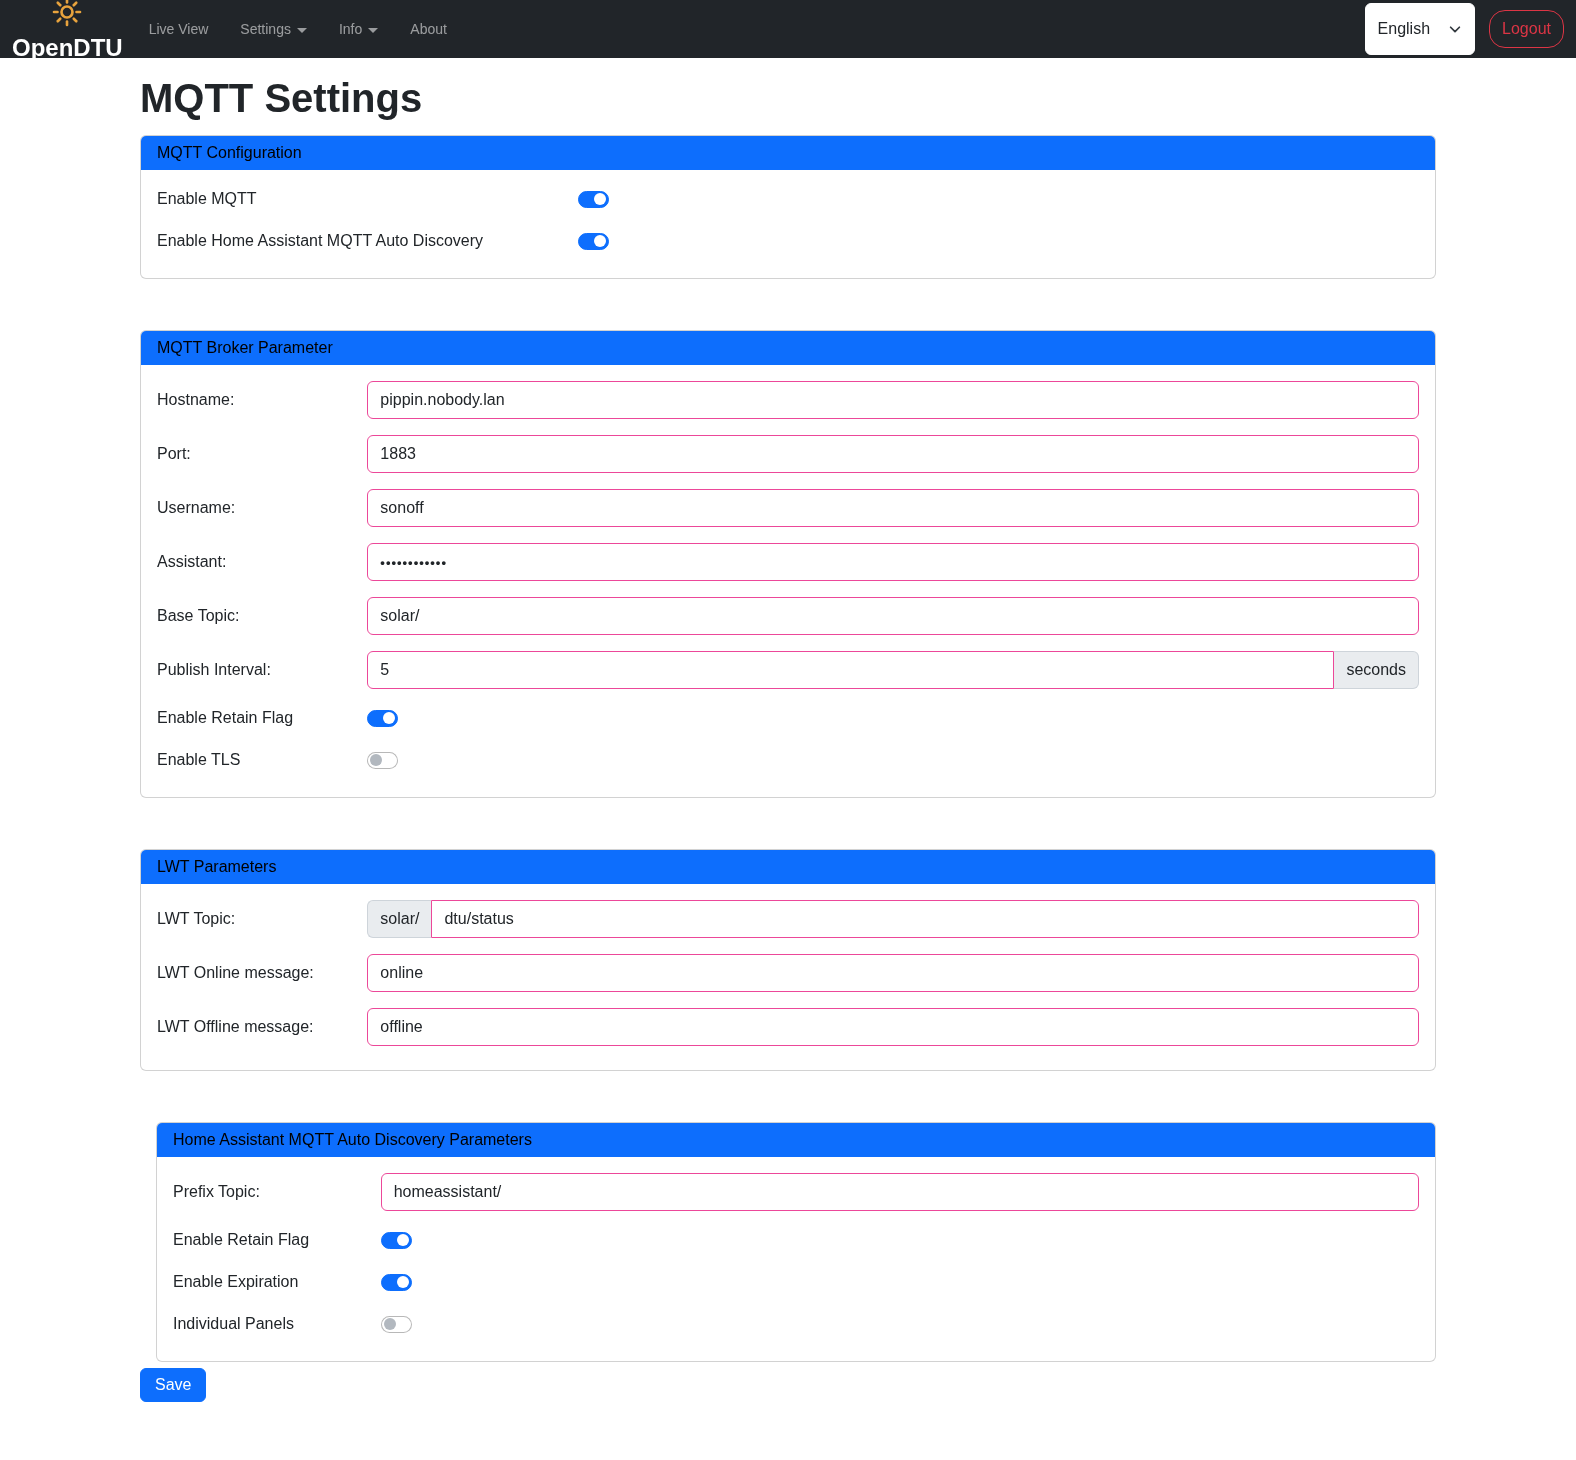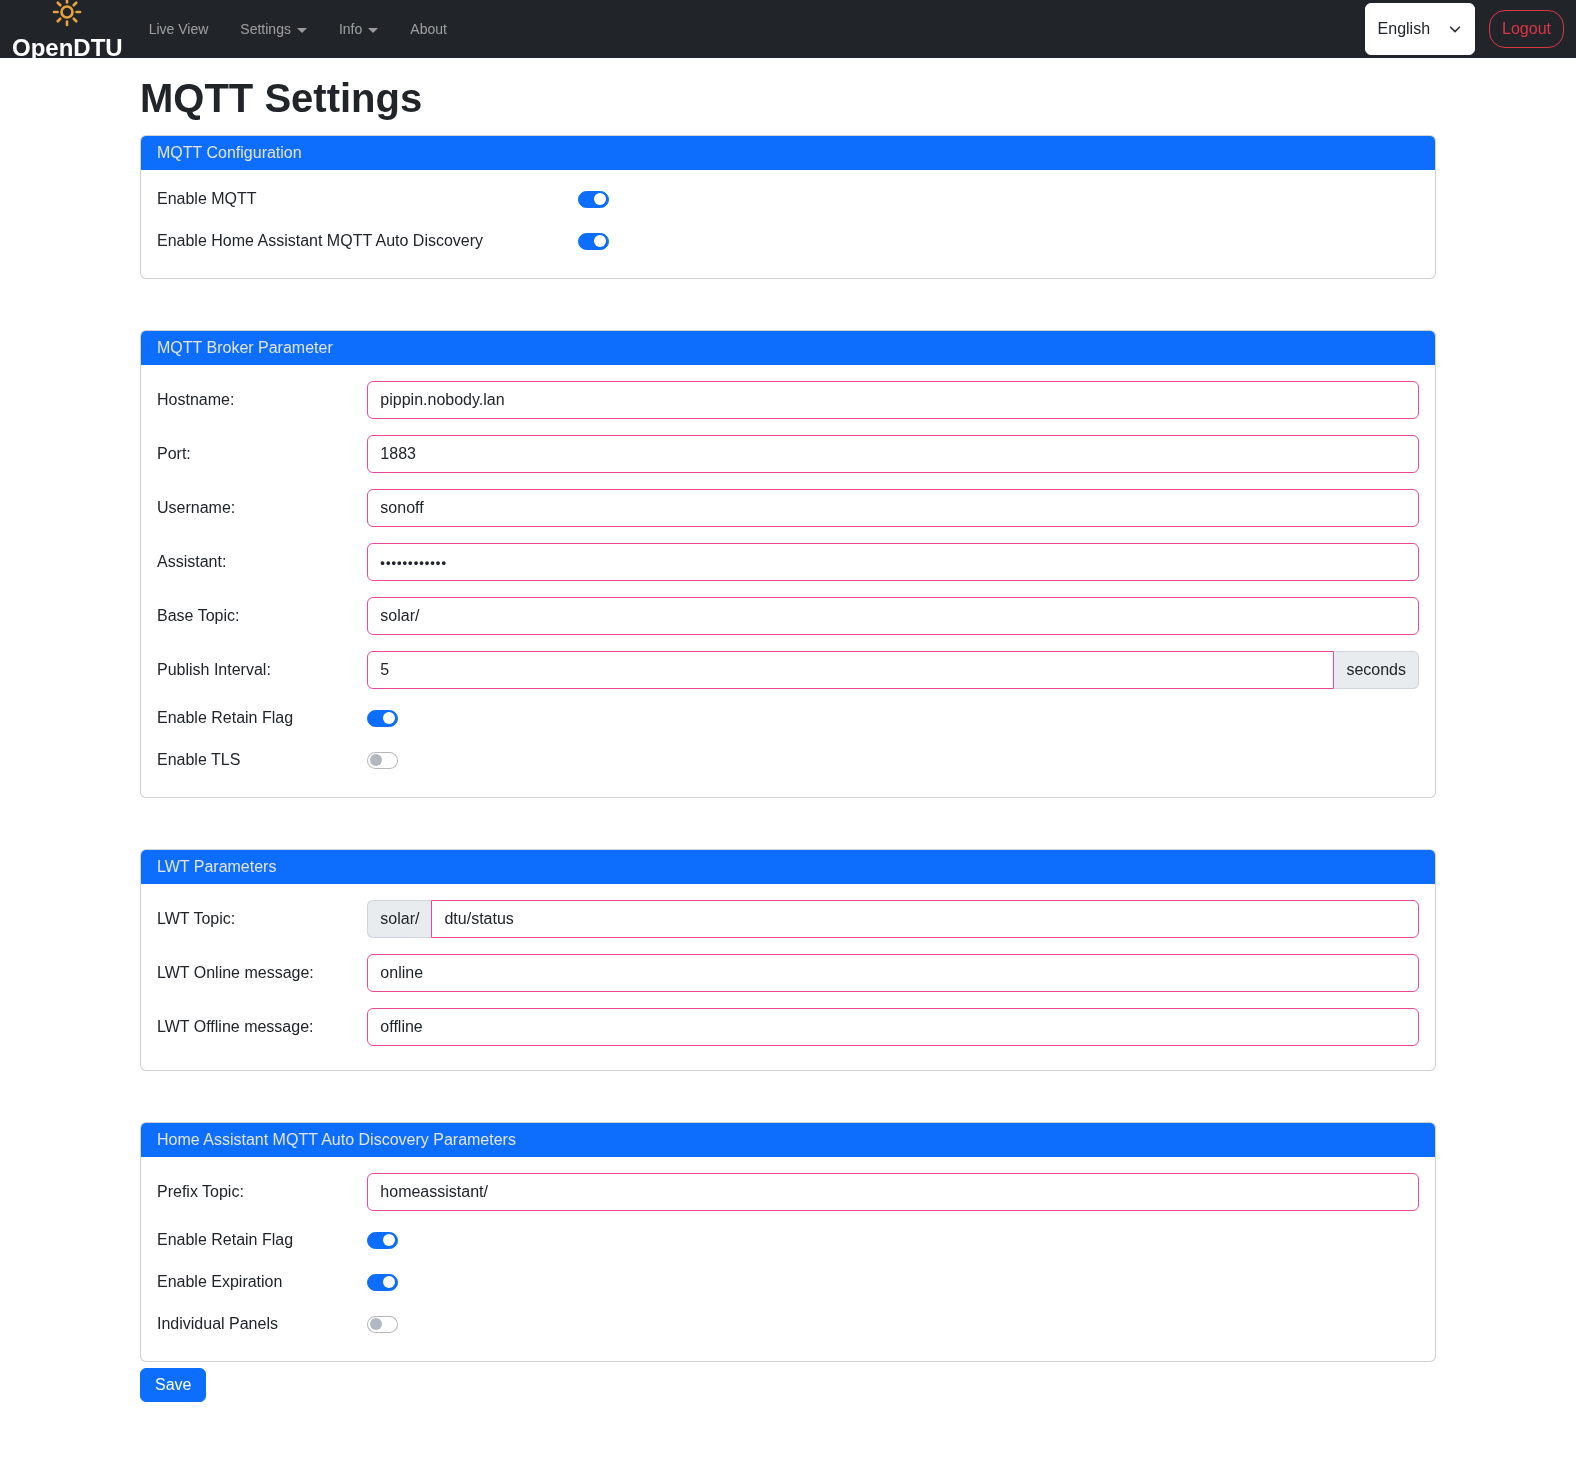--- a/index.html
+++ b/index.html
@@ -94,24 +94,24 @@
     color: #212529;
   }
 
   
   .card {
     border: 1px solid rgba(0,0,0,.175);
     border-radius: 6px;
     margin-bottom: 51px;
     background: #fff;
   }
-  .card.last { margin-bottom: 6px; }
+  .card.last { margin-bottom: 6px; margin-left: 16px; }
   .card-header {
     background: #0d6efd;
-    color: #e5e5e5;
+    color: #000000;
     padding: 8px 16px;
     font-size: 16px;
     border-radius: 5px 5px 0 0;
   }
   .card-body { padding: 16px; }
 
   .form-row {
     display: flex;
     align-items: center;
     margin-bottom: 16px;

